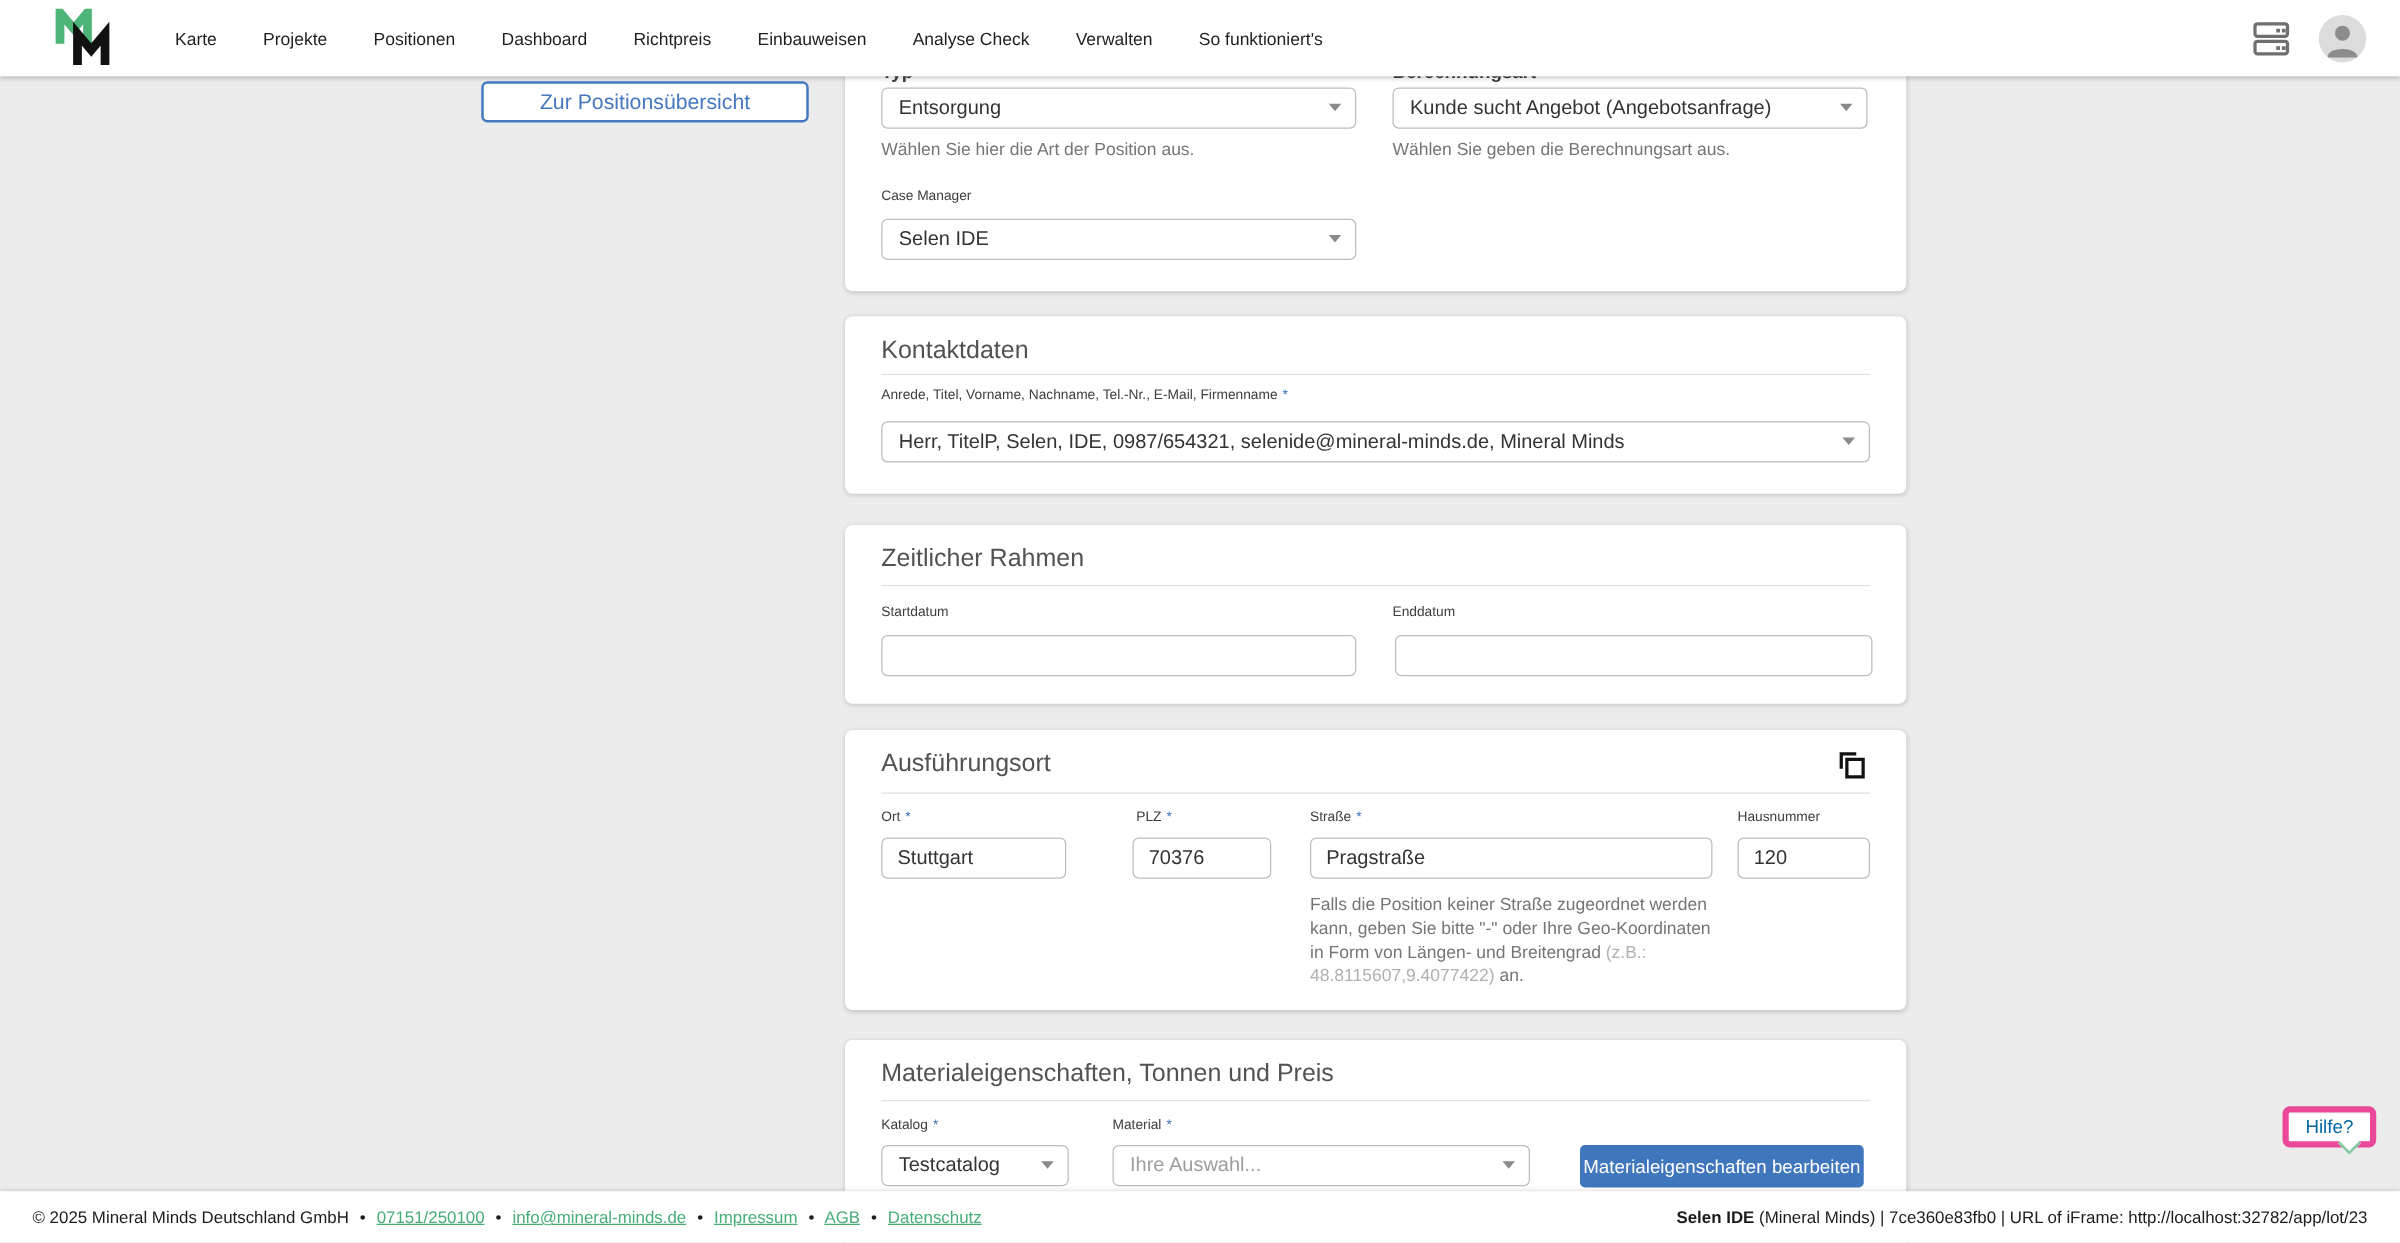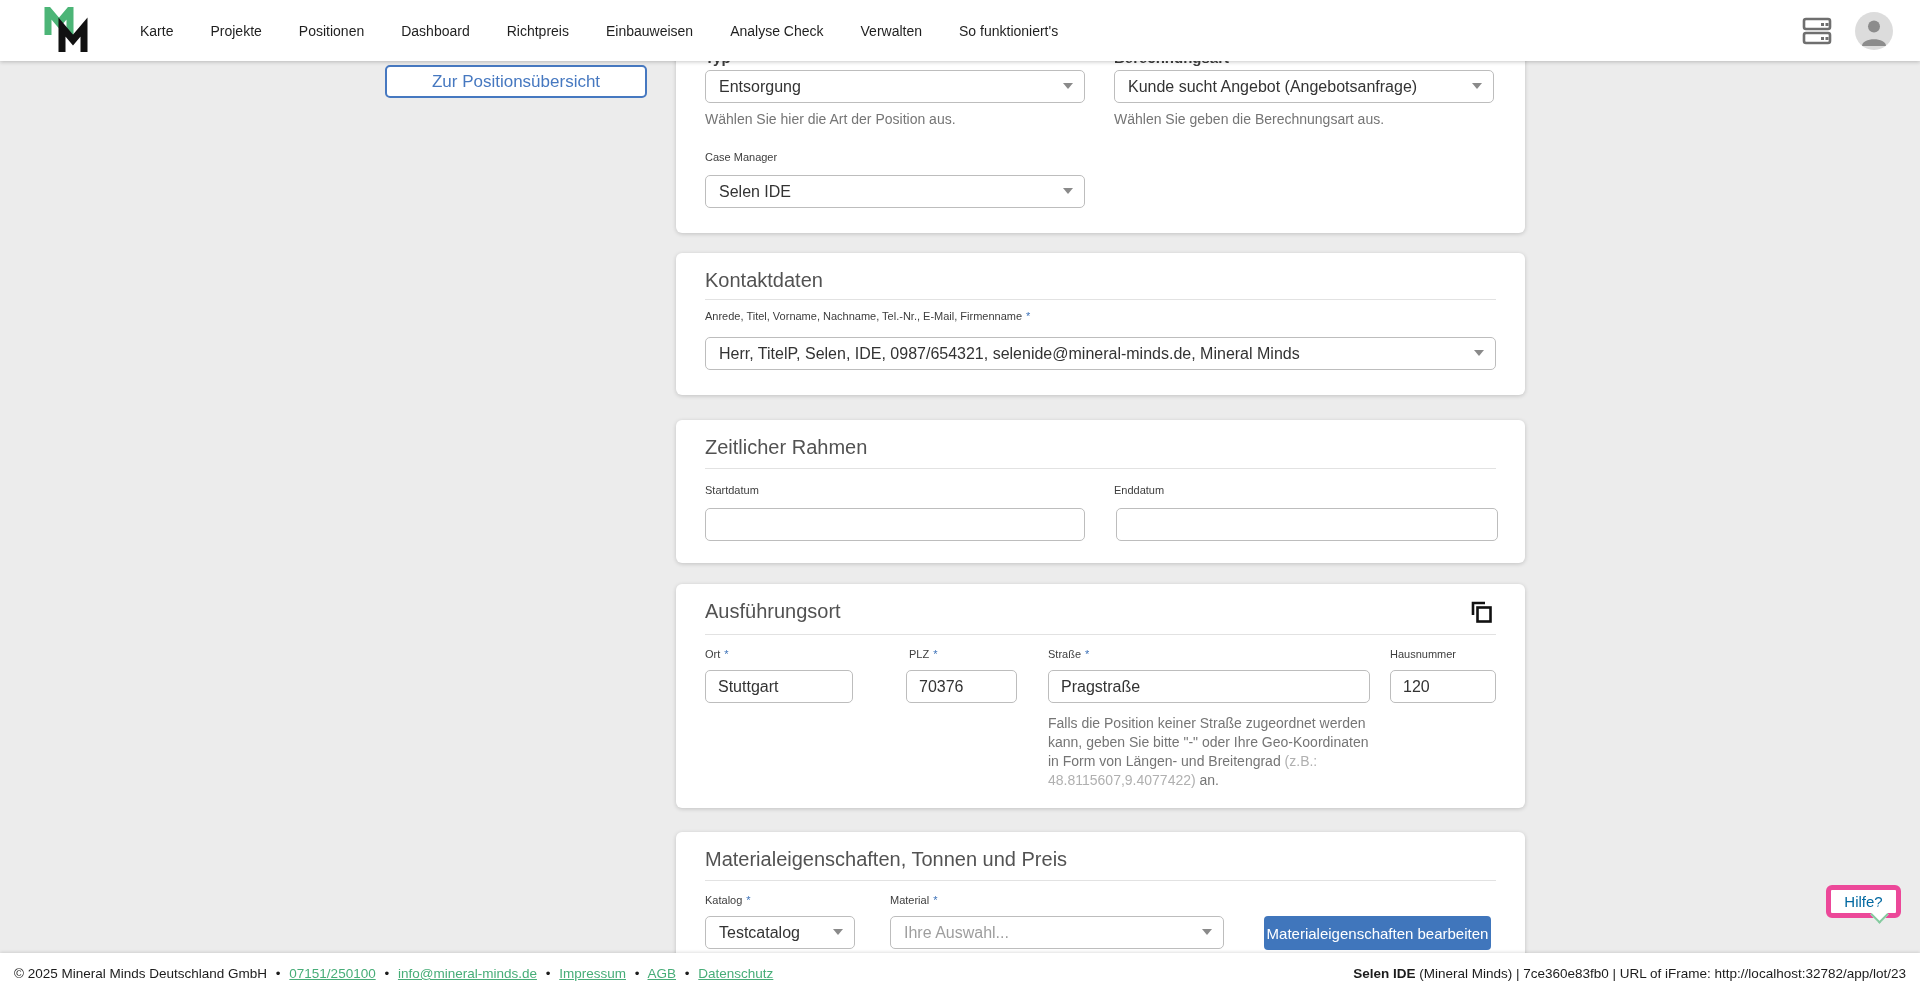--- a/index.html
+++ b/index.html
@@ -53,21 +53,21 @@
   
   .help-bubble { position:absolute; left:1815px; top:885px; width:75px; height:33px; background:#fff;
                  border:5px solid #ec4899; border-radius:6px; z-index:60; display:flex; align-items:center;
                  justify-content:center; font-size:15px; color:#0369a1; cursor:pointer;margin-left:11px; }
   .help-tail { position:absolute; right:10px; bottom:-8px; width:13px; height:13px; background:#fff;
                border-right:2px solid #85ca9f; border-bottom:2px solid #85ca9f; transform:rotate(45deg); }
 
   
   .footer { position:absolute; left:0; bottom:0; width:1920px; height:41px; background:#fff;
             box-shadow:0 -1px 3px rgba(0,0,0,.12); z-index:50; display:flex; align-items:center;
-            justify-content:space-between; padding:0 14px; font-size:13.5px; color:#1c1c1c; }
+            justify-content:space-between; padding:0 26px; font-size:13.5px; color:#1c1c1c; }
   .footer a { color:#47ad78; text-decoration:underline; cursor:pointer; }
   .footer .sep { margin:0 5px; color:#1c1c1c; }
   .footer-right b { font-weight:700; }
 </style>
 </head>
 <body>
 
 <div id="screen">
 
   <div class="card" style="top:-14px; height:247px;">

